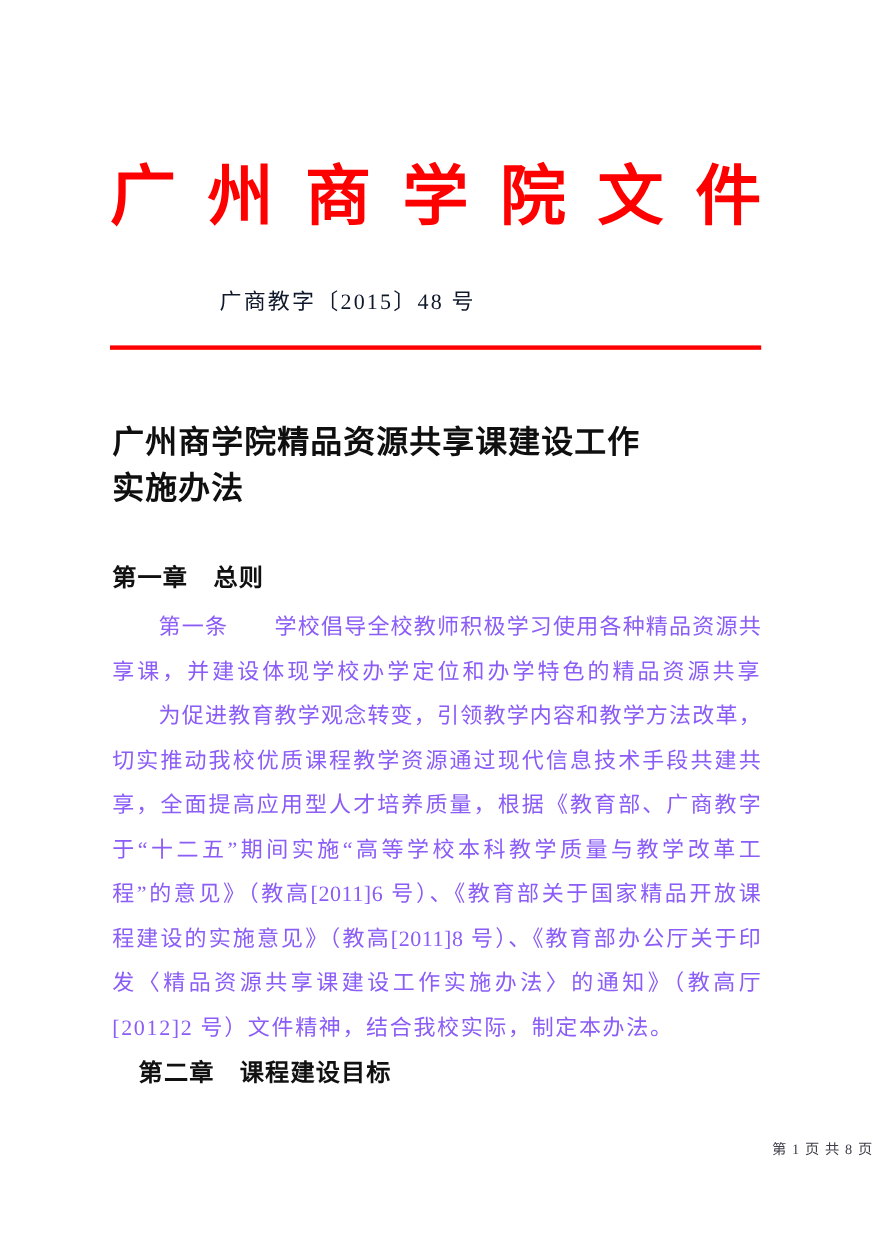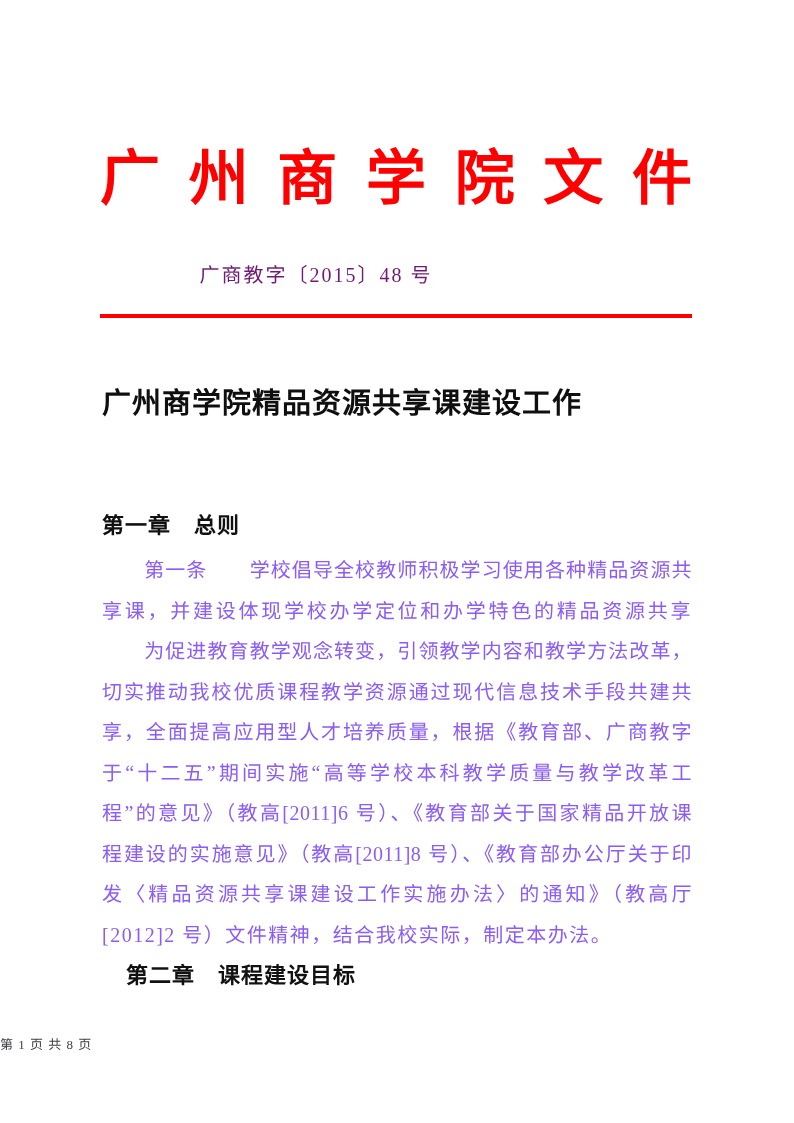--- a/index.html
+++ b/index.html
@@ -34,21 +34,21 @@
   }
   .doc-number {
     position: absolute;
     top: 262px;
     left: 0;
     width: 632px;
     text-align: center;
     font-size: 20px;
     line-height: 26px;
     letter-spacing: 2px;
-    color: #701a75;
+    color: #0f172a;
   }
   .red-divider {
     position: absolute;
     top: 314px;
     left: 100px;
     width: 592px;
     height: 4px;
     background: var(--accent, #ff0000);
   }
   .doc-title {
@@ -95,21 +95,21 @@
   }
   .body-line.para-end {
     text-align-last: left;
     letter-spacing: 1.5px;
   }
   .page-footer {
     position: absolute;
     top: 1035px;
     left: 0;
     width: 794px;
-    text-align: left;
+    text-align: right;
     font-size: 13px;
     line-height: 19px;
     letter-spacing: 1px;
     color: #3e3e48;
   }
 </style>
 </head>
 <body>
 
 <div class="page">
@@ -123,20 +123,21 @@
       <span>文</span>
       <span>件</span>
     </div>
 
   <div class="doc-number">广商教字〔2015〕48 号</div>
 
   <div class="red-divider"></div>
 
   <div class="doc-title">
     <div>广州商学院精品资源共享课建设工作</div>
+    <div>实施办法</div>
   </div>
 
   <div class="chapter-heading chapter-1">第一章　总则</div>
 
   <div class="body-text">
     <div class="body-line">　　第一条　　学校倡导全校教师积极学习使用各种精品资源共</div>
     <div class="body-line para-end">享课，并建设体现学校办学定位和办学特色的精品资源共享课。</div>
     <div class="body-line">　　为促进教育教学观念转变，引领教学内容和教学方法改革，</div>
     <div class="body-line">切实推动我校优质课程教学资源通过现代信息技术手段共建共</div>
     <div class="body-line">享，全面提高应用型人才培养质量，根据《教育部、广商教字</div>

